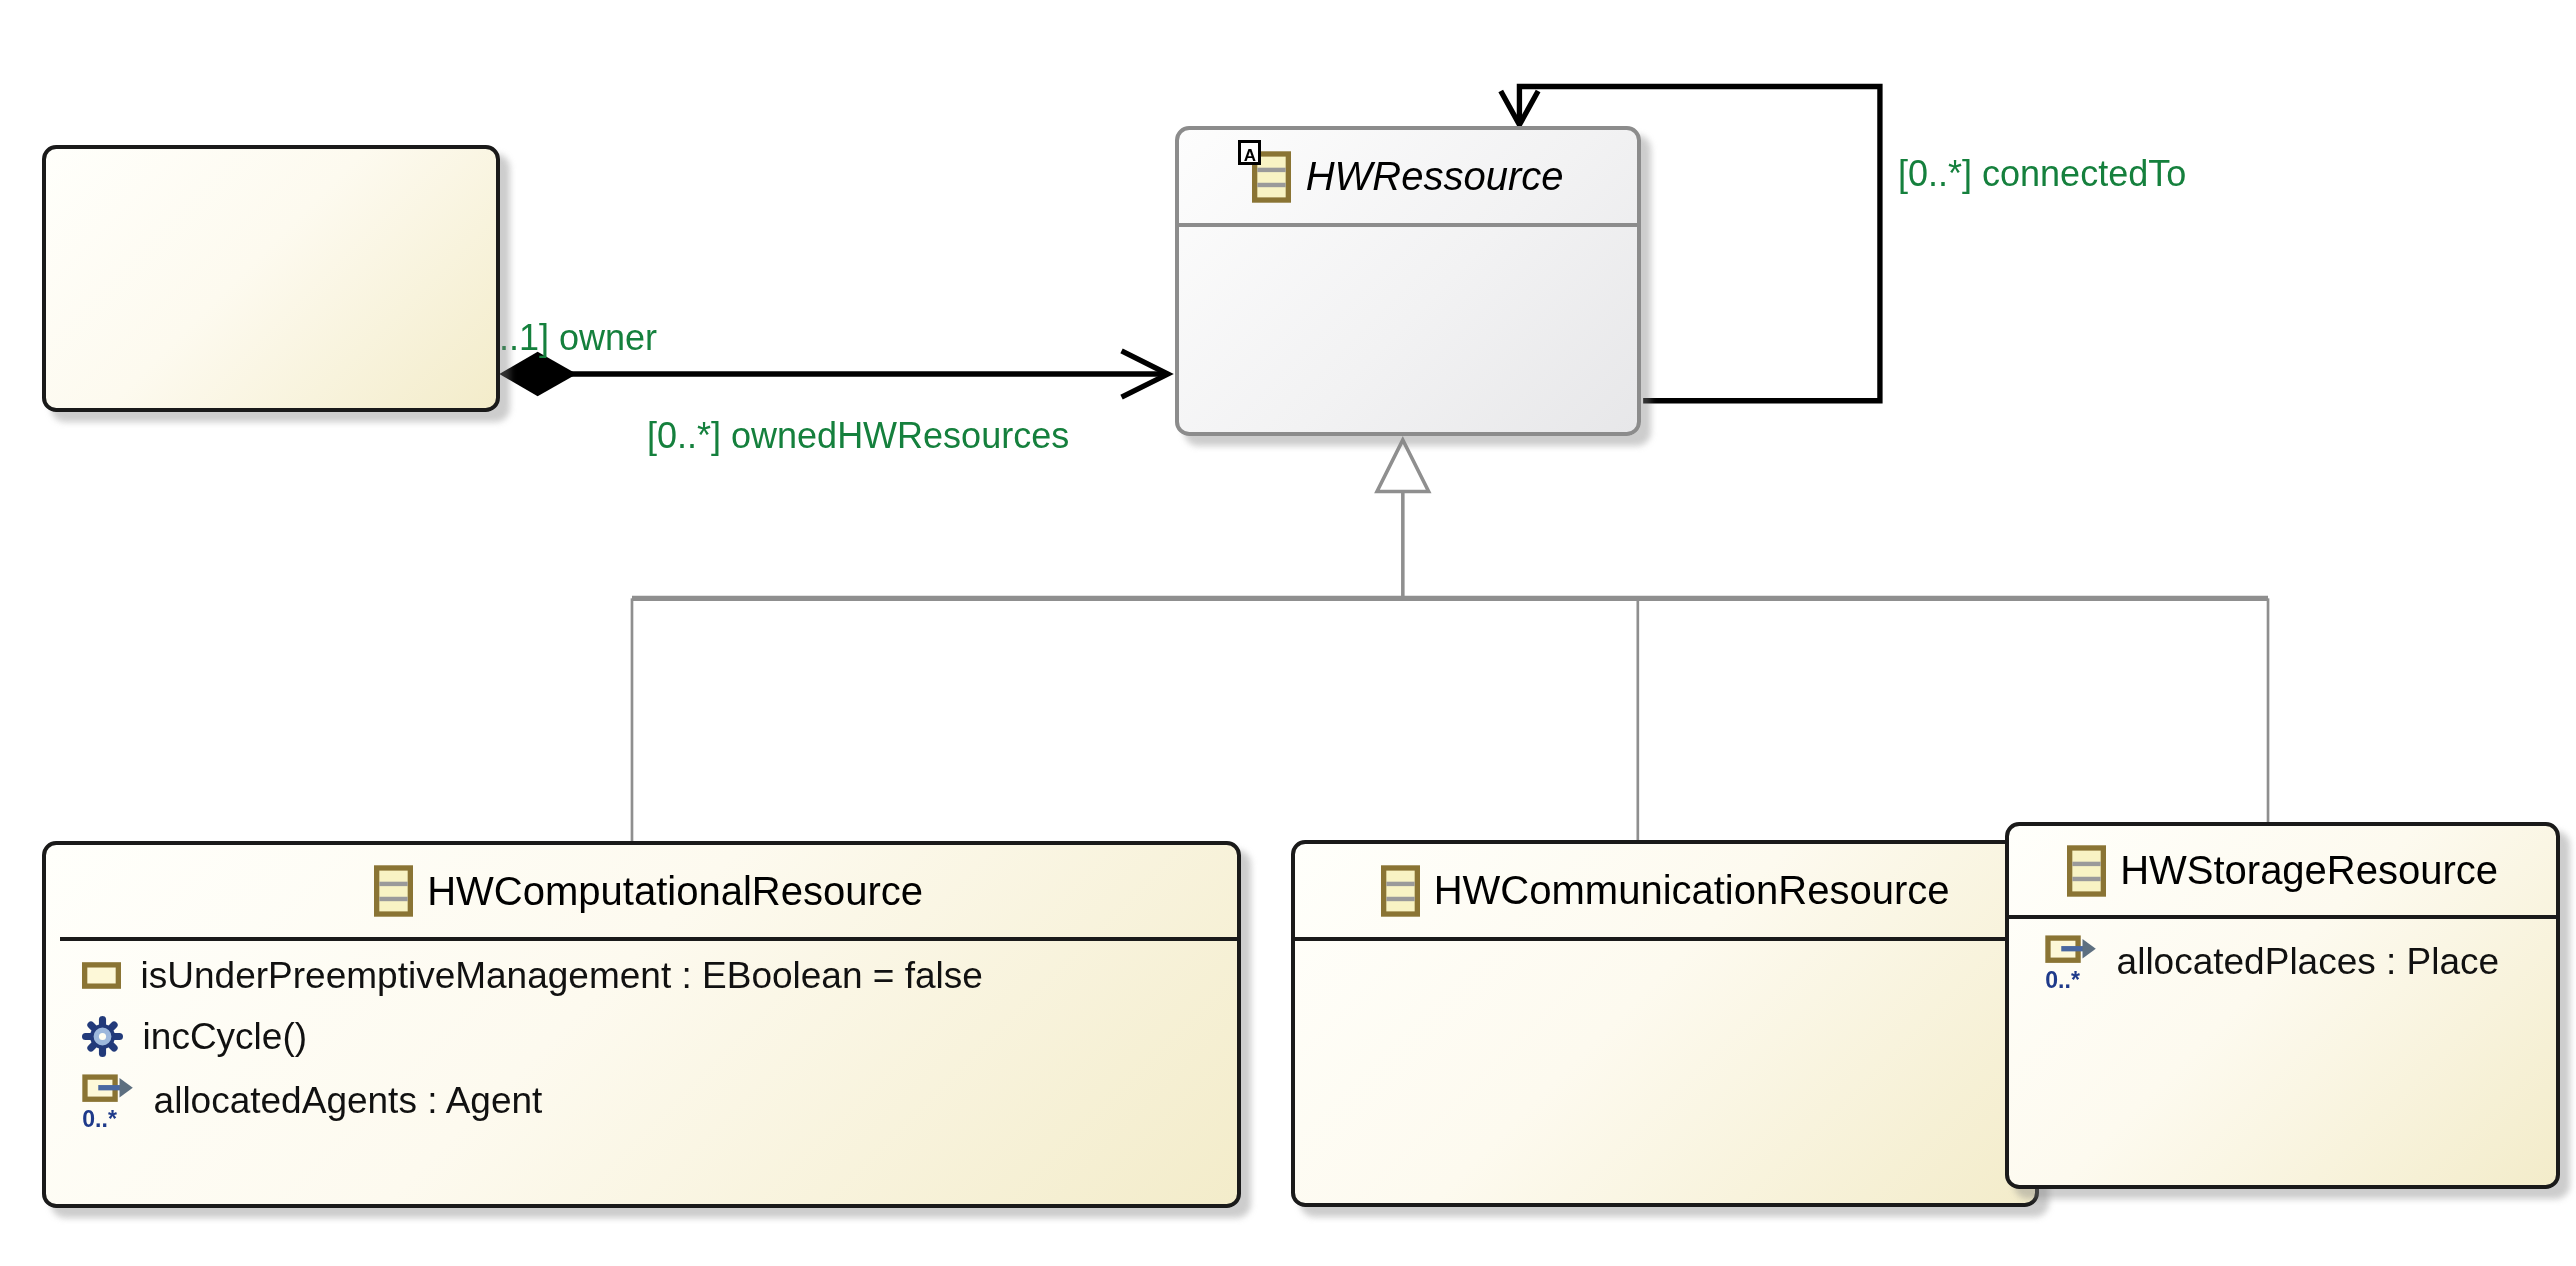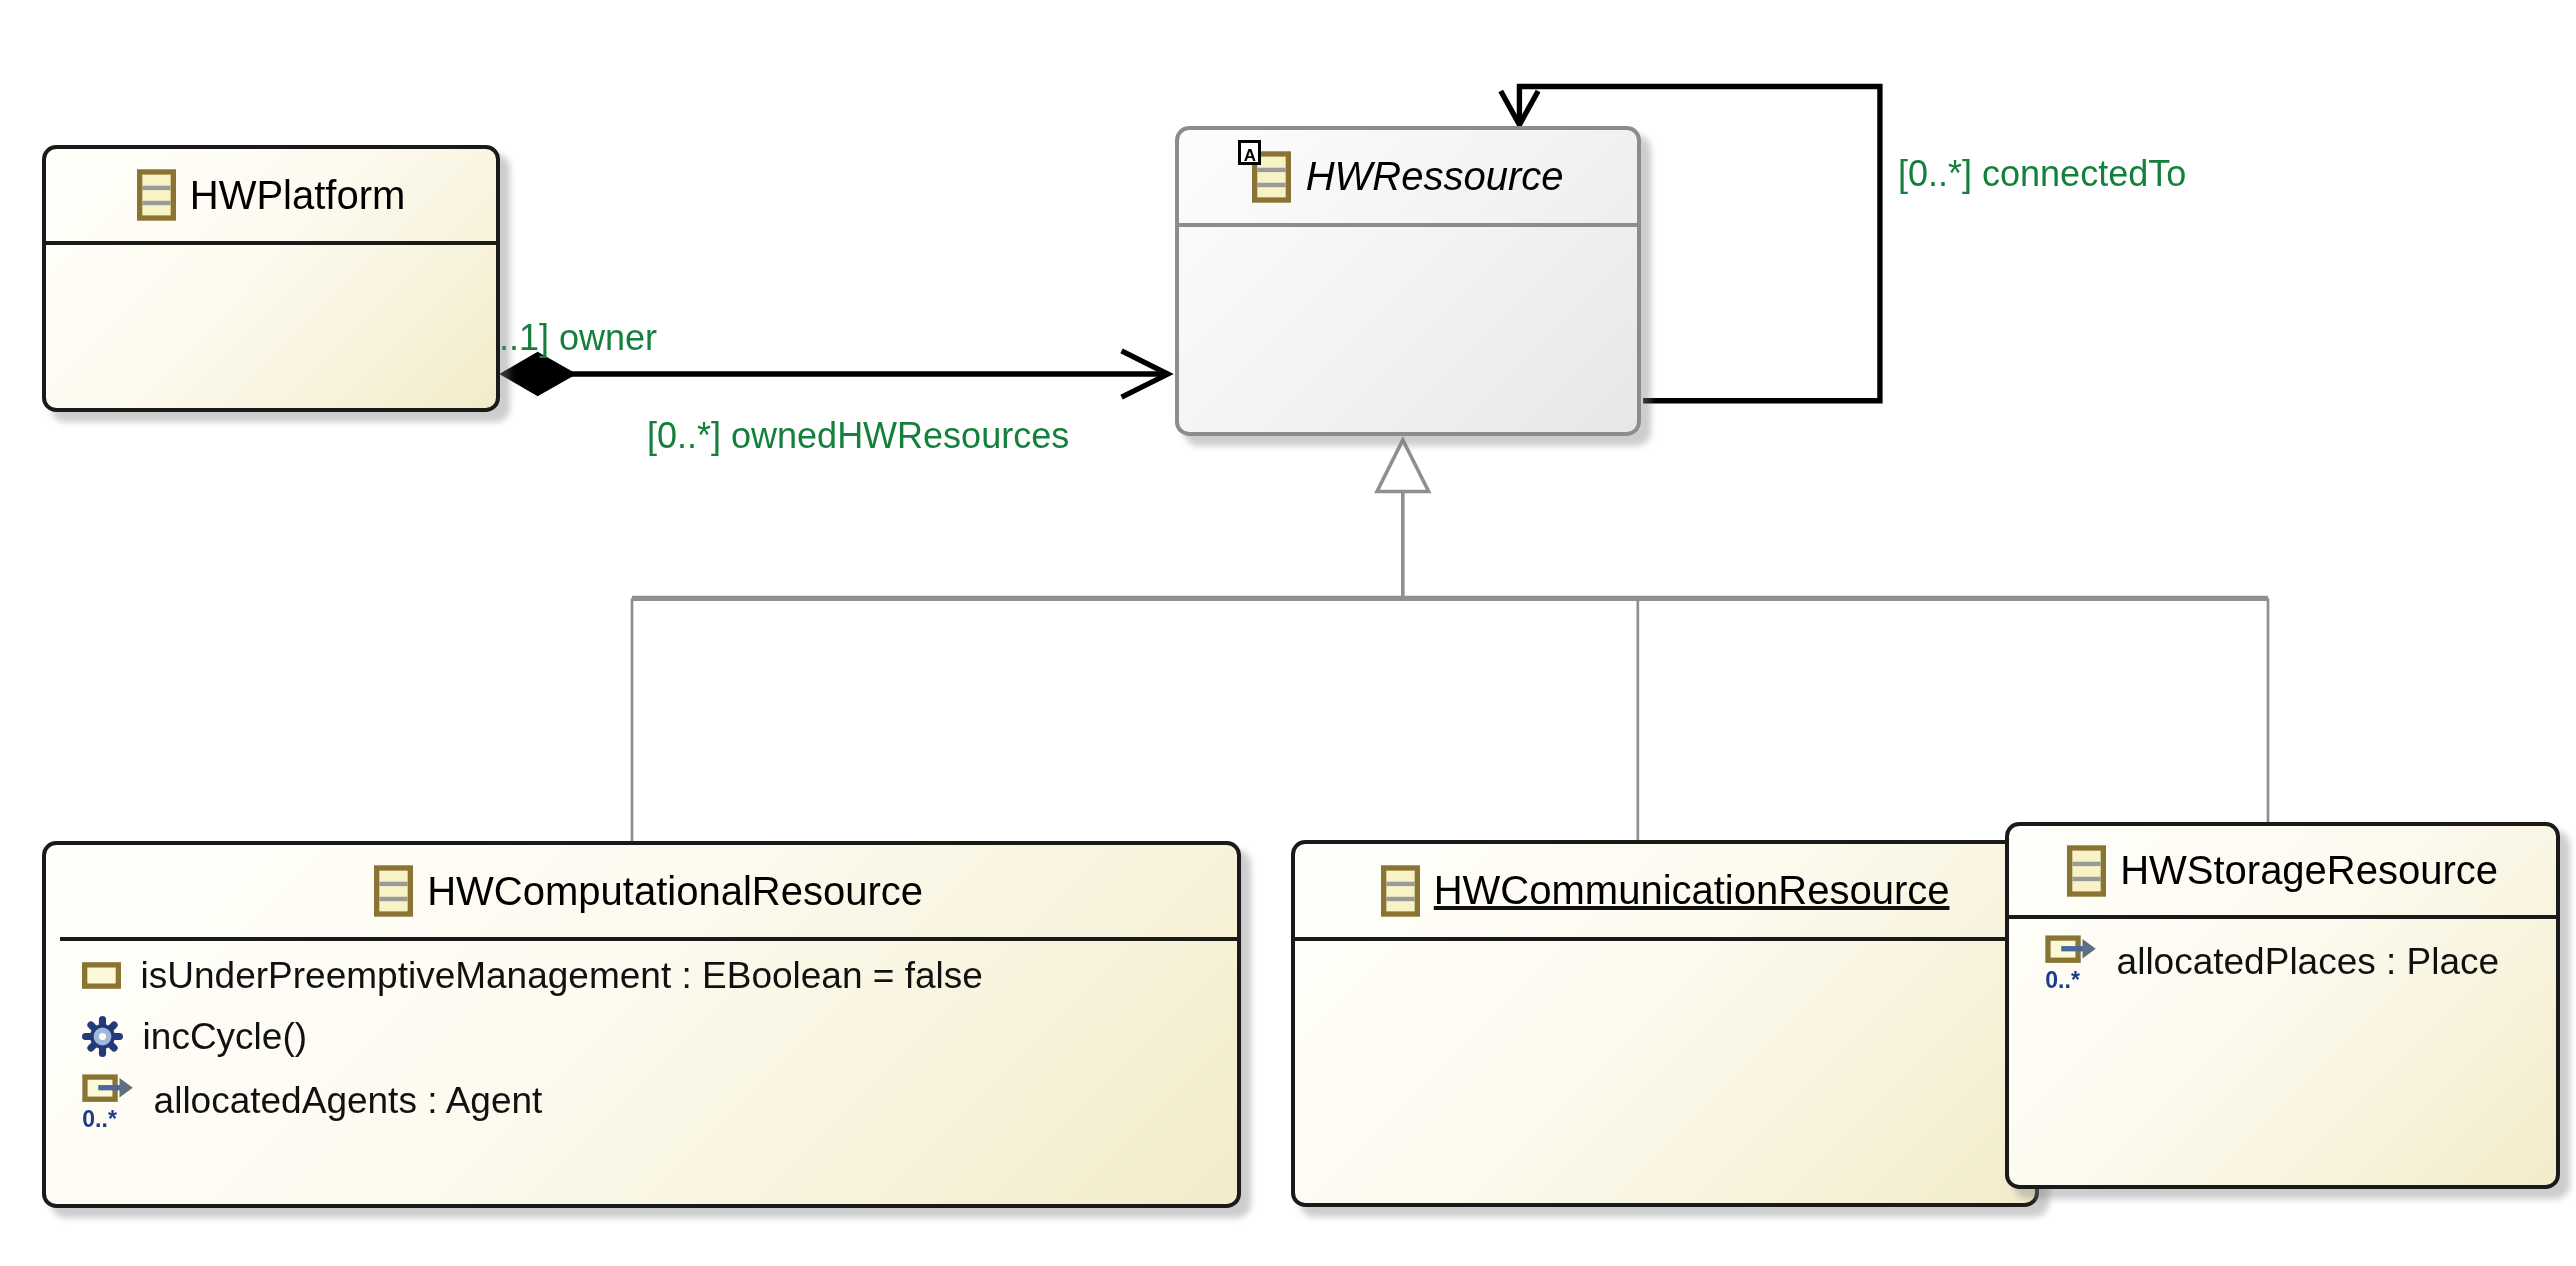--- a/index.html
+++ b/index.html
@@ -120,30 +120,20 @@
     </g>
   </svg>
 
   <div class="edge-label" style="left:469px; top:317px;">[0..1] owner</div>
 
   <div class="edge-label" style="left:647px; top:415px;">[0..*] ownedHWResources</div>
 
   <div class="edge-label" style="left:1898px; top:153px;">[0..*] connectedTo</div>
 
   <div class="uml-class" style="left:42px; top:145px; width:458px; height:267px;">
-    <div class="class-header" style="height:96px;">
-      <span class="class-icon-wrap">
-        <svg width="39" height="52" viewBox="0 0 44 58">
-          <rect x="3" y="3" width="38" height="52" fill="#f8f3c4" stroke="#8a7434" stroke-width="6"></rect>
-          <line x1="6" y1="21" x2="38" y2="21" stroke="#9a9a9a" stroke-width="5"></line>
-          <line x1="6" y1="38" x2="38" y2="38" stroke="#9a9a9a" stroke-width="5"></line>
-        </svg>
-      </span>
-      <span class="class-title">HWPlatform</span>
-    </div>
     <div class="class-body"></div>
   </div>
 
   <div class="uml-class abstract" style="left:1175px; top:126px; width:466px; height:310px;">
     <div class="class-header" style="height:97px;">
       <span class="class-icon-wrap">
         <svg width="39" height="52" viewBox="0 0 44 58">
           <rect x="3" y="3" width="38" height="52" fill="#f8f3c4" stroke="#8a7434" stroke-width="6"></rect>
           <line x1="6" y1="21" x2="38" y2="21" stroke="#9a9a9a" stroke-width="5"></line>
           <line x1="6" y1="38" x2="38" y2="38" stroke="#9a9a9a" stroke-width="5"></line>
@@ -200,21 +190,21 @@
             <line x1="18" y1="20" x2="44" y2="20" stroke="#4968a0" stroke-width="6"></line>
             <polygon points="42,9 57,20 42,31" fill="#5d6f80"></polygon>
             <text x="0" y="64" font-size="26" font-weight="bold" fill="#1e3a8a">0..*</text>
           </svg>
         </span>
         <span class="member-text clip-agent">allocatedAgents : Agent</span>
       </div>
     </div>
   </div>
 
-  <div class="uml-class" style="left:1291px; top:840px; width:748px; height:367px;text-decoration:underline;">
+  <div class="uml-class" style="left:1291px; top:840px; width:748px; height:367px;">
     <div class="class-header" style="height:97px;">
       <span class="class-icon-wrap">
         <svg width="39" height="52" viewBox="0 0 44 58">
           <rect x="3" y="3" width="38" height="52" fill="#f8f3c4" stroke="#8a7434" stroke-width="6"></rect>
           <line x1="6" y1="21" x2="38" y2="21" stroke="#9a9a9a" stroke-width="5"></line>
           <line x1="6" y1="38" x2="38" y2="38" stroke="#9a9a9a" stroke-width="5"></line>
         </svg>
       </span>
       <span class="class-title">HWCommunicationResource</span>
     </div>

